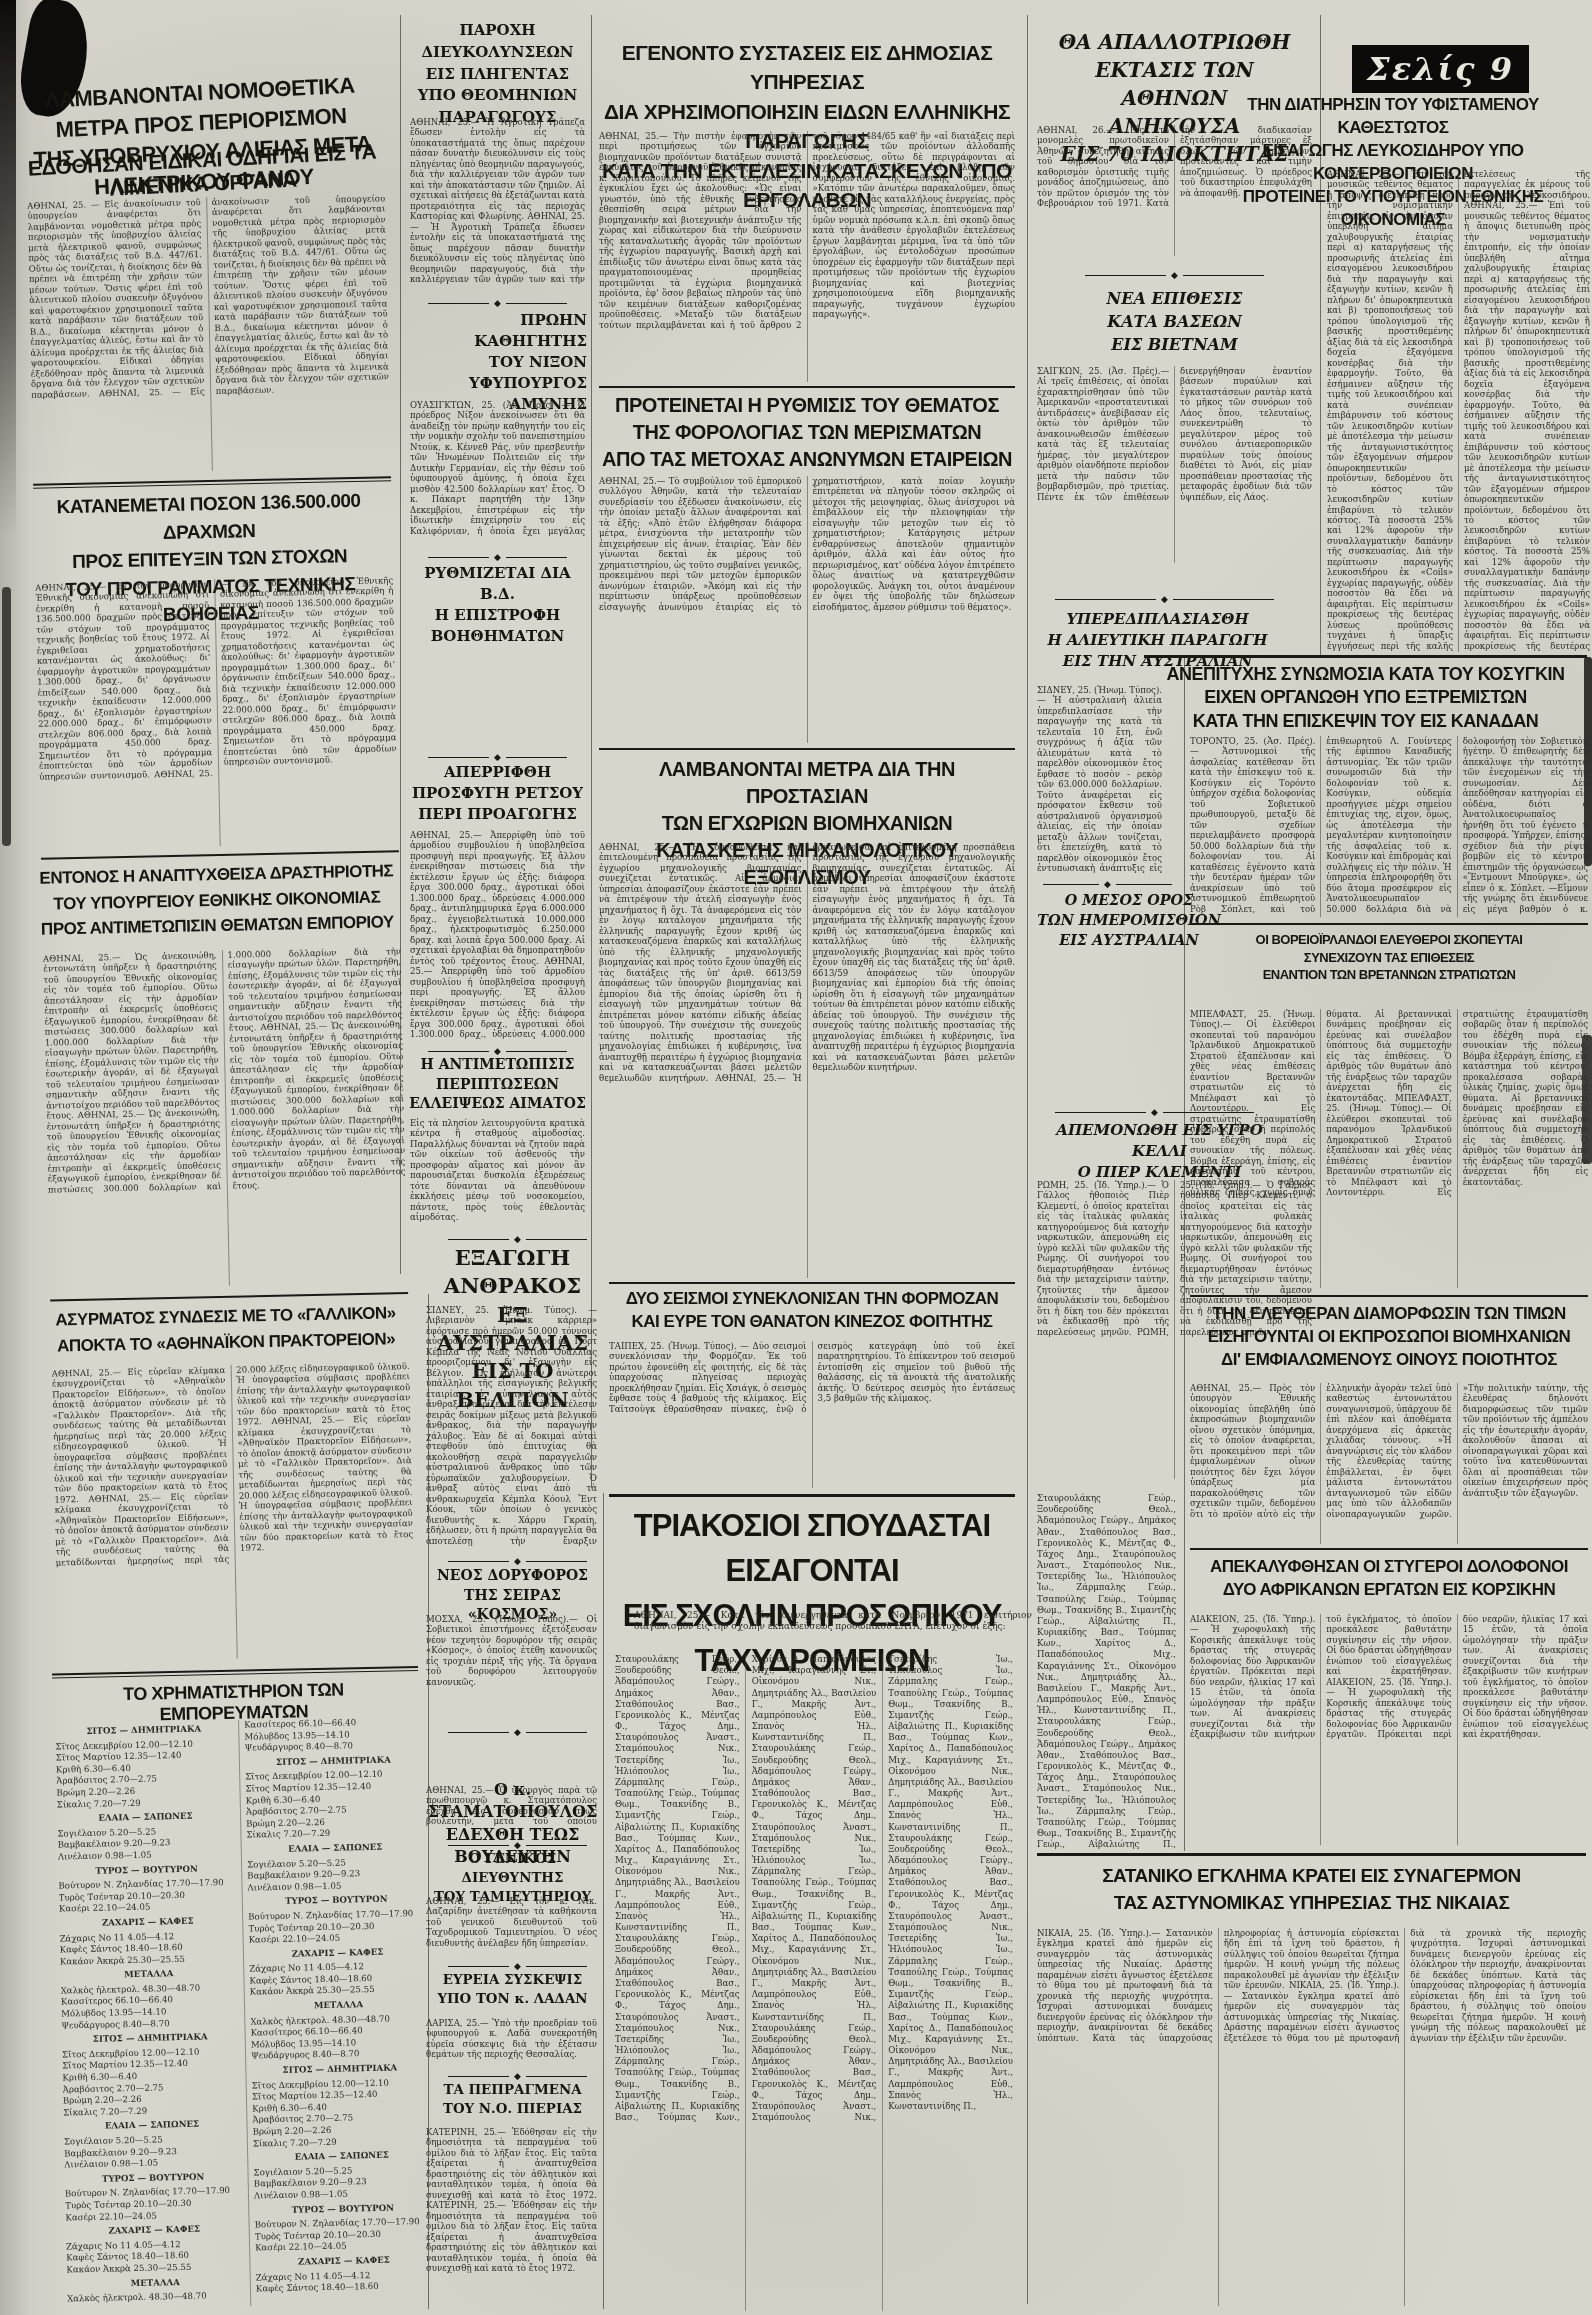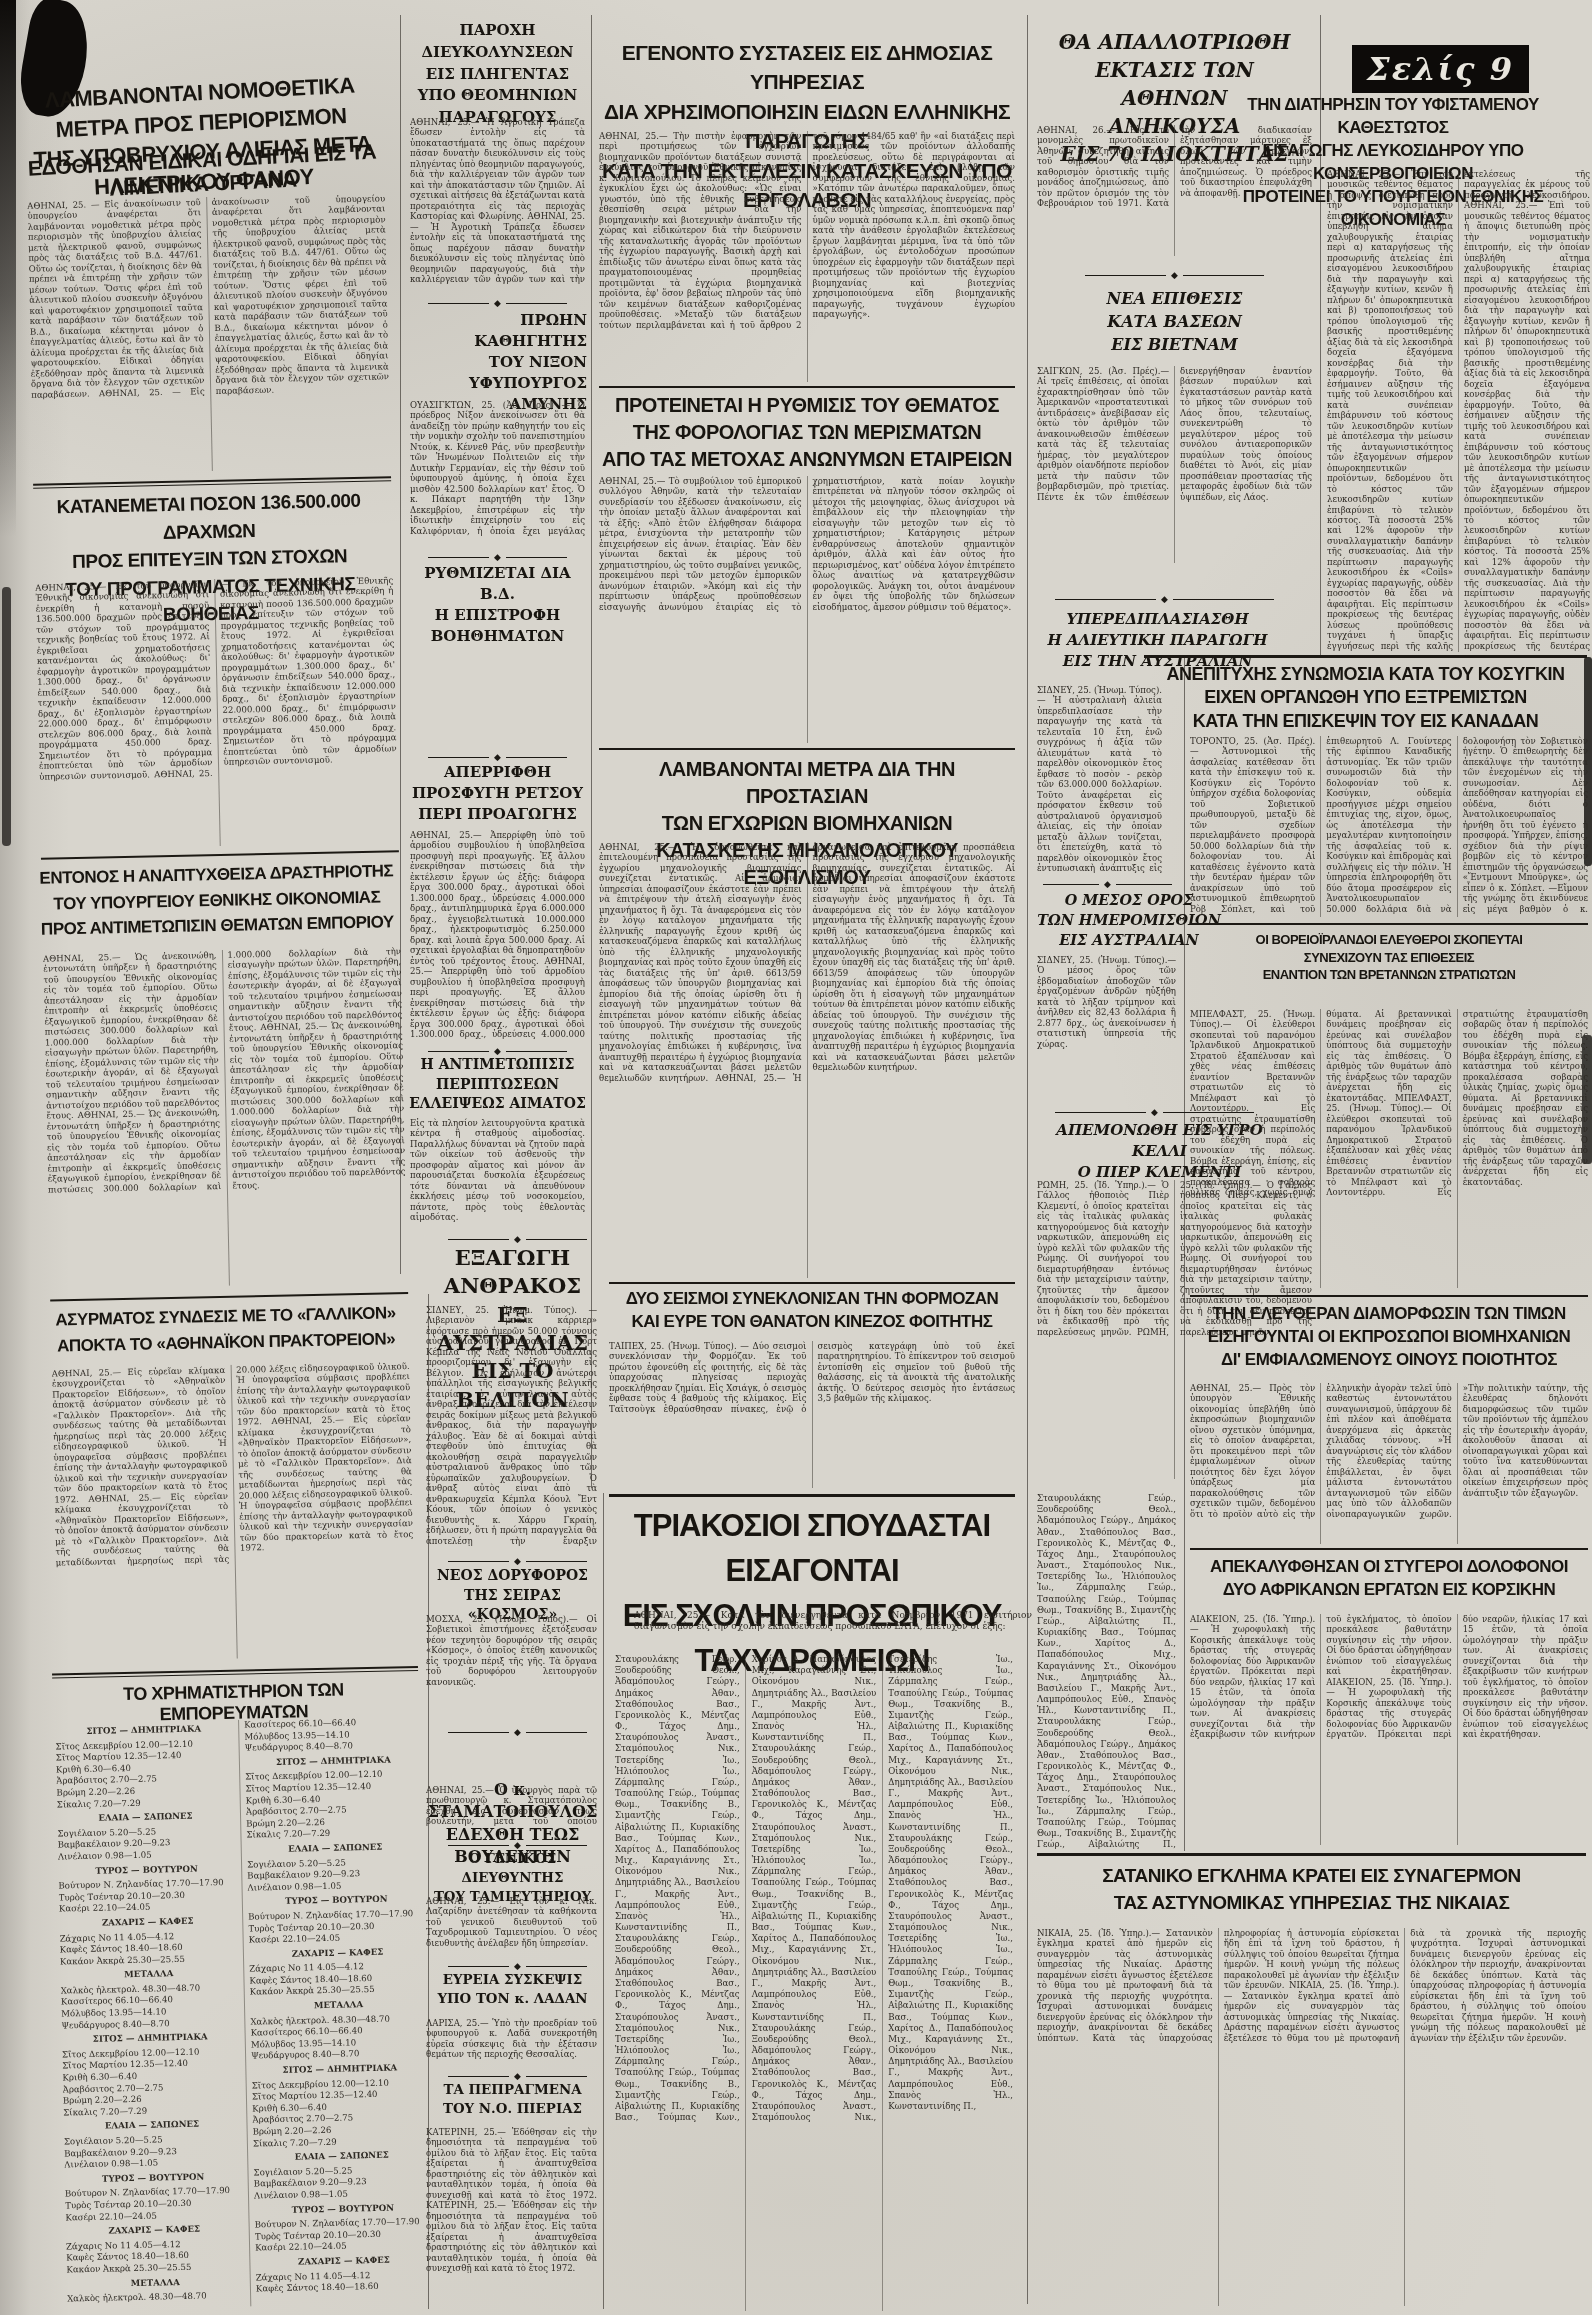--- a/index.html
+++ b/index.html
@@ -358,21 +358,20 @@
 
   <div class="sep" style="left:1043px;top:880px;width:129px;">
       <span class="ln"></span>
       <span class="dm">◆</span>
       <span class="ln"></span>
     </div>
 
   <div class="head it" style="left:1037px;top:890px;width:184px;font-size:14.4px;line-height:1.4;position:absolute;">Ο ΜΕΣΟΣ ΟΡΟΣ
 ΤΩΝ ΗΜΕΡΟΜΙΣΘΙΩΝ
 ΕΙΣ ΑΥΣΤΡΑΛΙΑΝ</div>
-  <div class="bodytxt c1 abs" style="left:1037px;top:955px;width:139px;height:149px;">ΣΙΔΝΕΫ, 25. (Ἡνωμ. Τύπος).— Ὁ μέσος ὅρος τῶν ἑβδομαδιαίων ἀποδοχῶν τῶν ἐργαζομένων ἀνδρῶν ηὐξήθη κατὰ τὸ λῆξαν τρίμηνον καὶ ἀνῆλθεν εἰς 82,43 δολλάρια ἢ 2.877 δρχ., ὡς ἀνεκοίνωσεν ἡ στατιστικὴ ὑπηρεσία τῆς χώρας.</div>
 
   <div class="sep" style="left:1055px;top:1108px;width:199px;">
       <span class="ln"></span>
       <span class="dm">◆</span>
       <span class="ln"></span>
     </div>
 
   <div class="head it" style="left:1040px;top:1120px;width:239px;font-size:15px;line-height:1.4;position:absolute;">ΑΠΕΜΟΝΩΘΗ ΕΙΣ ΥΓΡΟ ΚΕΛΛΙ
 Ο ΠΙΕΡ ΚΛΕΜΕΝΤΙ</div>
   <div class="bodytxt c2 abs" style="left:1037px;top:1180px;width:275px;height:299px;">ΡΩΜΗ, 25. (Ἰδ. Ὑπηρ.).— Ὁ Γάλλος ἠθοποιὸς Πιὲρ Κλεμεντί, ὁ ὁποῖος κρατεῖται εἰς τὰς ἰταλικὰς φυλακὰς κατηγορούμενος διὰ κατοχὴν ναρκωτικῶν, ἀπεμονώθη εἰς ὑγρὸ κελλὶ τῶν φυλακῶν τῆς Ρώμης. Οἱ συνήγοροί του διεμαρτυρήθησαν ἐντόνως διὰ τὴν μεταχείρισιν ταύτην, ζητοῦντες τὴν ἄμεσον ἀποφυλάκισίν του, δεδομένου ὅτι ἡ δίκη του δὲν πρόκειται νὰ ἐκδικασθῇ πρὸ τῆς παρελεύσεως μηνῶν.  ΡΩΜΗ, 25. (Ἰδ. Ὑπηρ.).— Ὁ Γάλλος ἠθοποιὸς Πιὲρ Κλεμεντί, ὁ ὁποῖος κρατεῖται εἰς τὰς ἰταλικὰς φυλακὰς κατηγορούμενος διὰ κατοχὴν ναρκωτικῶν, ἀπεμονώθη εἰς ὑγρὸ κελλὶ τῶν φυλακῶν τῆς Ρώμης. Οἱ συνήγοροί του διεμαρτυρήθησαν ἐντόνως διὰ τὴν μεταχείρισιν ταύτην, ζητοῦντες τὴν ἄμεσον ἀποφυλάκισίν του, δεδομένου ὅτι ἡ δίκη του δὲν πρόκειται νὰ ἐκδικασθῇ πρὸ τῆς παρελεύσεως μηνῶν.</div>

